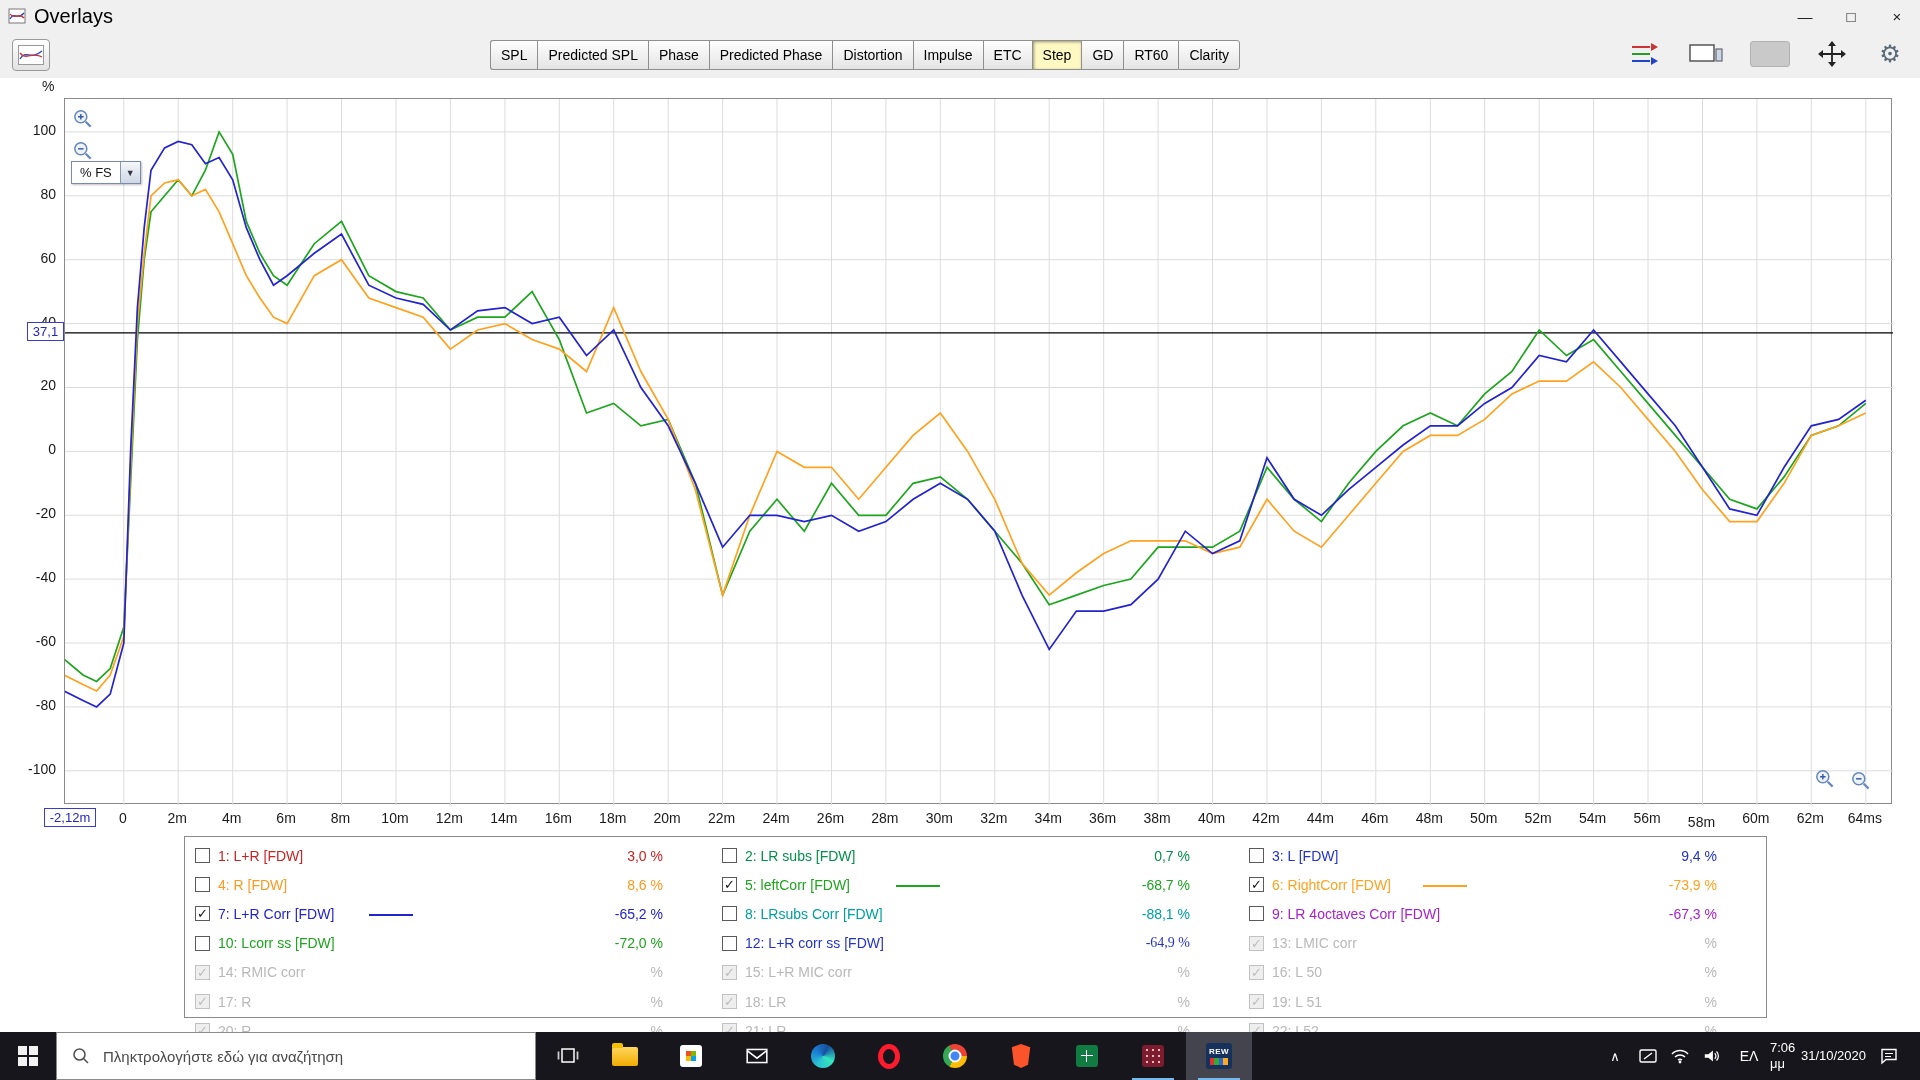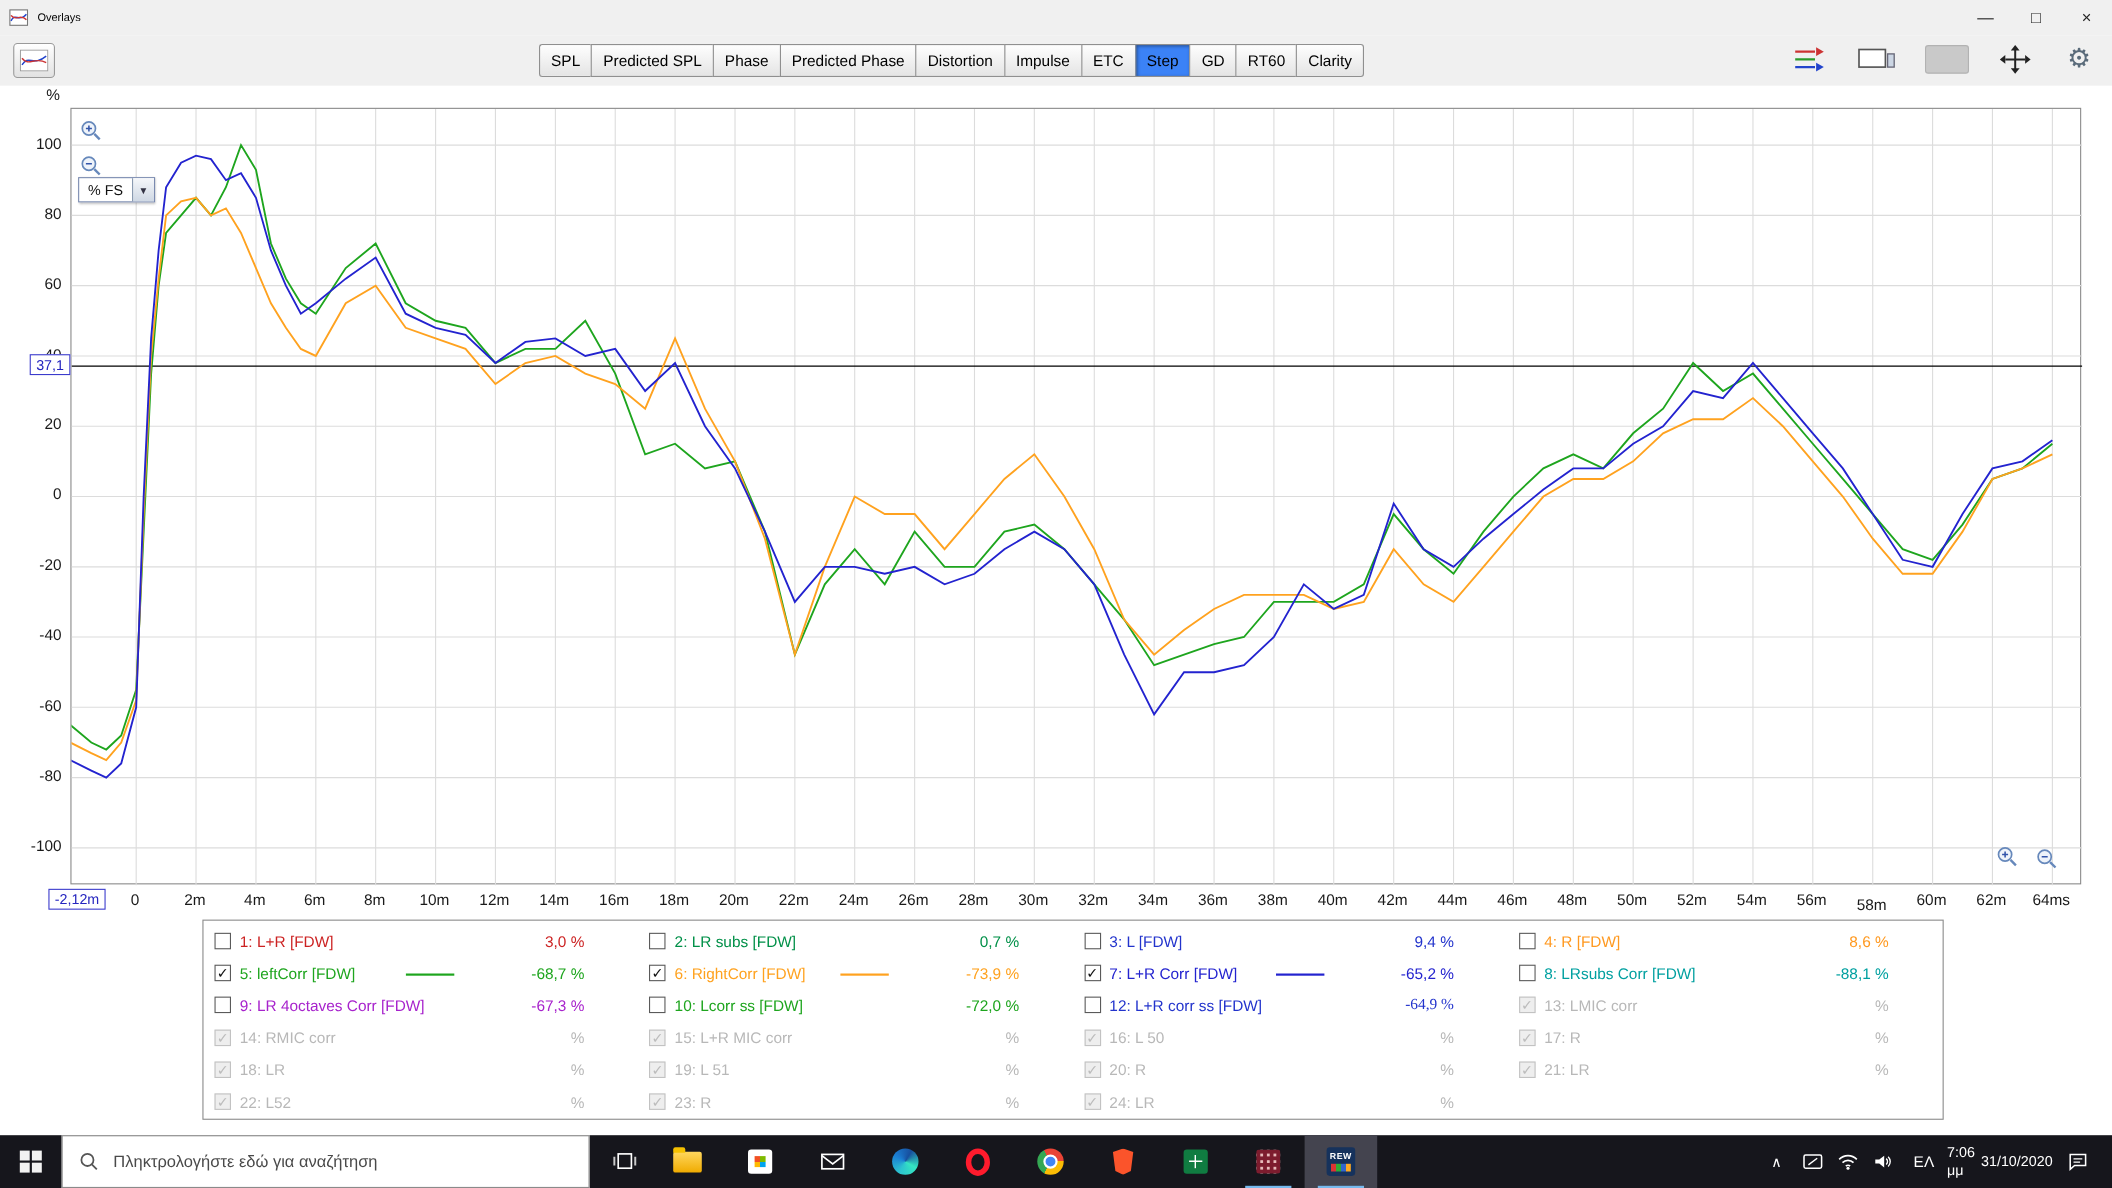--- a/index.html
+++ b/index.html
@@ -2,32 +2,32 @@
 <html><head>
 <meta charset="utf-8">
 <style>
   * { margin:0; padding:0; box-sizing:border-box; }
   html,body { width:1920px; height:1080px; }
   body { font-family:"Liberation Sans", sans-serif; background:#fff; position:relative; overflow:hidden; }
 
   
   .titlebar { position:absolute; top:0; left:0; right:0; height:32px; background:#f0f0f0; display:flex; align-items:center; }
   .titlebar .appico { margin-left:8px; display:flex; }
-  .titlebar .title { font-size:10px; color:#000; margin-left:8px; }
+  .titlebar .title { font-size:20px; color:#000; margin-left:8px; }
   .win-controls { margin-left:auto; display:flex; height:100%; }
   .win-btn { width:46px; display:flex; align-items:center; justify-content:center; font-size:15px; color:#222; }
 
   
   .toolbar { position:absolute; top:32px; left:0; right:0; height:46px; background:#f0f0f0; }
   .capture-btn { position:absolute; left:12px; top:7px; width:38px; height:32px; border:1px solid #9a9a9a; border-radius:4px; background:linear-gradient(#ffffff,#e2e2e2); display:flex; align-items:center; justify-content:center; }
   .tabs { position:absolute; left:490px; top:8px; display:flex; }
   .tab { font-family:inherit; font-size:14px; padding:6px 10px; border:1px solid #8f8f8f; border-right:none; background:linear-gradient(#fefefe,#e4e4e4); color:#000; white-space:nowrap; }
   .tab:first-child { border-radius:3px 0 0 3px; }
   .tab:last-child { border-right:1px solid #8f8f8f; border-radius:0 3px 3px 0; }
-  .tab.active { background:#3b82f6; box-shadow:inset 1px 1px 3px rgba(0,0,0,.4); }
+  .tab.active { background:#fef9c3; box-shadow:inset 1px 1px 3px rgba(0,0,0,.4); }
   .tool-right { position:absolute; right:14px; top:6px; display:flex; gap:26px; align-items:center; }
   .tool-ic { display:flex; align-items:center; justify-content:center; min-width:32px; height:32px; }
   .gray-blank { width:40px; height:26px; background:#c9c9c9; border:1px solid #b2b2b2; border-radius:3px; }
   .gear span { font-size:24px; color:#5a6b7a; line-height:1; }
 
   
   .chart-region { position:absolute; top:78px; left:0; width:1920px; height:758px; background:#fff; }
   .plot { position:absolute; left:64px; top:20px; width:1828px; height:706px; border:1px solid #8a8a8a; background:#fff; }
   #plot-svg { position:absolute; left:0; top:0; }
   .axis-label { position:absolute; font-size:14px; color:#1a1a1a; }
@@ -35,21 +35,21 @@
   .x-lab { width:52px; text-align:center; }
   .unit-label { position:absolute; left:42px; top:0px; font-size:14px; color:#1a1a1a; }
   .cursor-y-label { position:absolute; left:27px; width:37px; height:19px; border:1px solid #3b3bcc; color:#2525bf; font-size:13px; background:#fff; display:flex; align-items:center; justify-content:center; z-index:3; }
   .cursor-x-label { position:absolute; left:44px; top:730px; width:52px; height:19px; border:1px solid #3b3bcc; color:#2525bf; font-size:13px; background:#fff; display:flex; align-items:center; justify-content:center; }
   .fs-select { position:absolute; left:6px; top:62px; height:23px; display:flex; border:1px solid #7a8ab0; background:#fff; z-index:2; box-shadow:1px 1px 2px rgba(0,0,0,.25); }
   .fs-txt { font-size:13px; padding:0 8px; display:flex; align-items:center; color:#111; }
   .fs-arrow { width:20px; border-left:1px solid #8a9ab0; background:linear-gradient(#f5f7fa,#cfd8e4); display:flex; align-items:center; justify-content:center; font-size:9px; color:#334; }
   .zoom-btn { position:absolute; width:24px; height:24px; display:flex; align-items:center; justify-content:center; z-index:2; }
 
   
-  .legend { position:absolute; left:184px; top:836px; width:1583px; height:182px; border:1px solid #8a8a8a; background:#fff; display:grid; grid-template-columns:repeat(4,1fr); grid-auto-rows:29.2px; padding-top:4px; }
+  .legend { position:absolute; left:184px; top:836px; width:1583px; height:182px; border:1px solid #8a8a8a; background:#fff; display:grid; grid-template-columns:repeat(3,1fr); grid-auto-rows:29.2px; padding-top:4px; }
   .lcell { position:relative; display:flex; align-items:center; height:100%; padding-left:10px; font-size:14px; }
   .cb { width:15px; height:15px; border:1px solid #5a5a5a; background:#fff; font-size:13px; line-height:13px; text-align:center; color:#111; margin-right:8px; flex:none; }
   .cb.dis { border-color:#c2c2c2; background:#eeeeee; color:#bcbcbc; }
   .swatch { position:absolute; left:184px; width:44px; height:0; border-top:2.5px solid; top:50%; }
   .lvalue { margin-left:auto; margin-right:49px; }
 
   
   .taskbar { position:absolute; left:0; top:1032px; width:1920px; height:48px; background:#16161c; display:flex; align-items:stretch; color:#fff; }
   .tb-btn { width:56px; display:flex; align-items:center; justify-content:center; }
   .win-logo { display:grid; grid-template-columns:9px 9px; gap:2px; }

